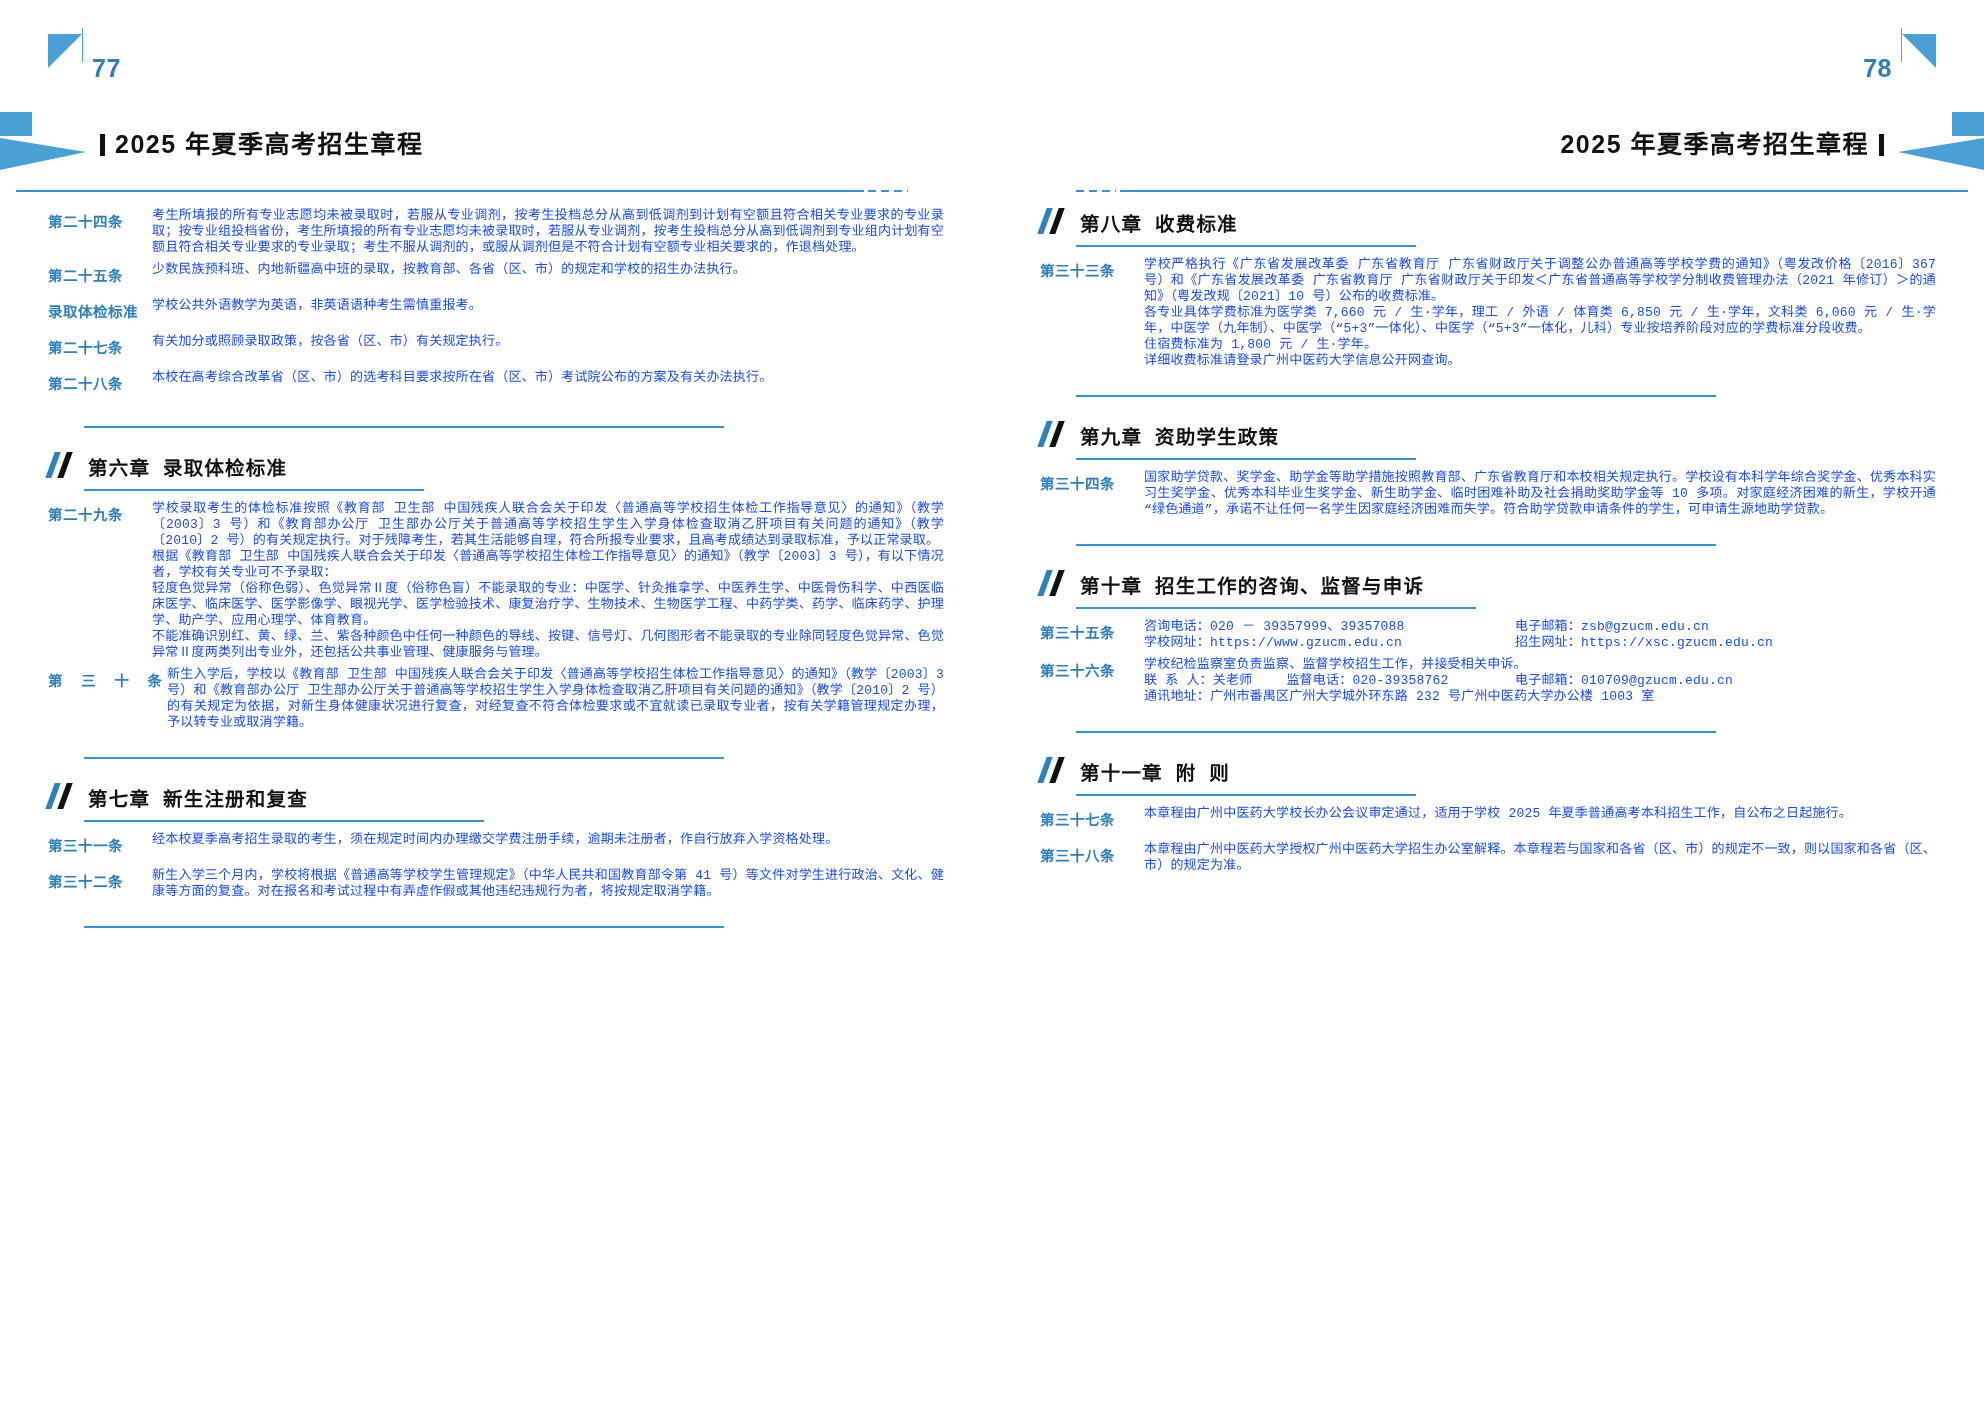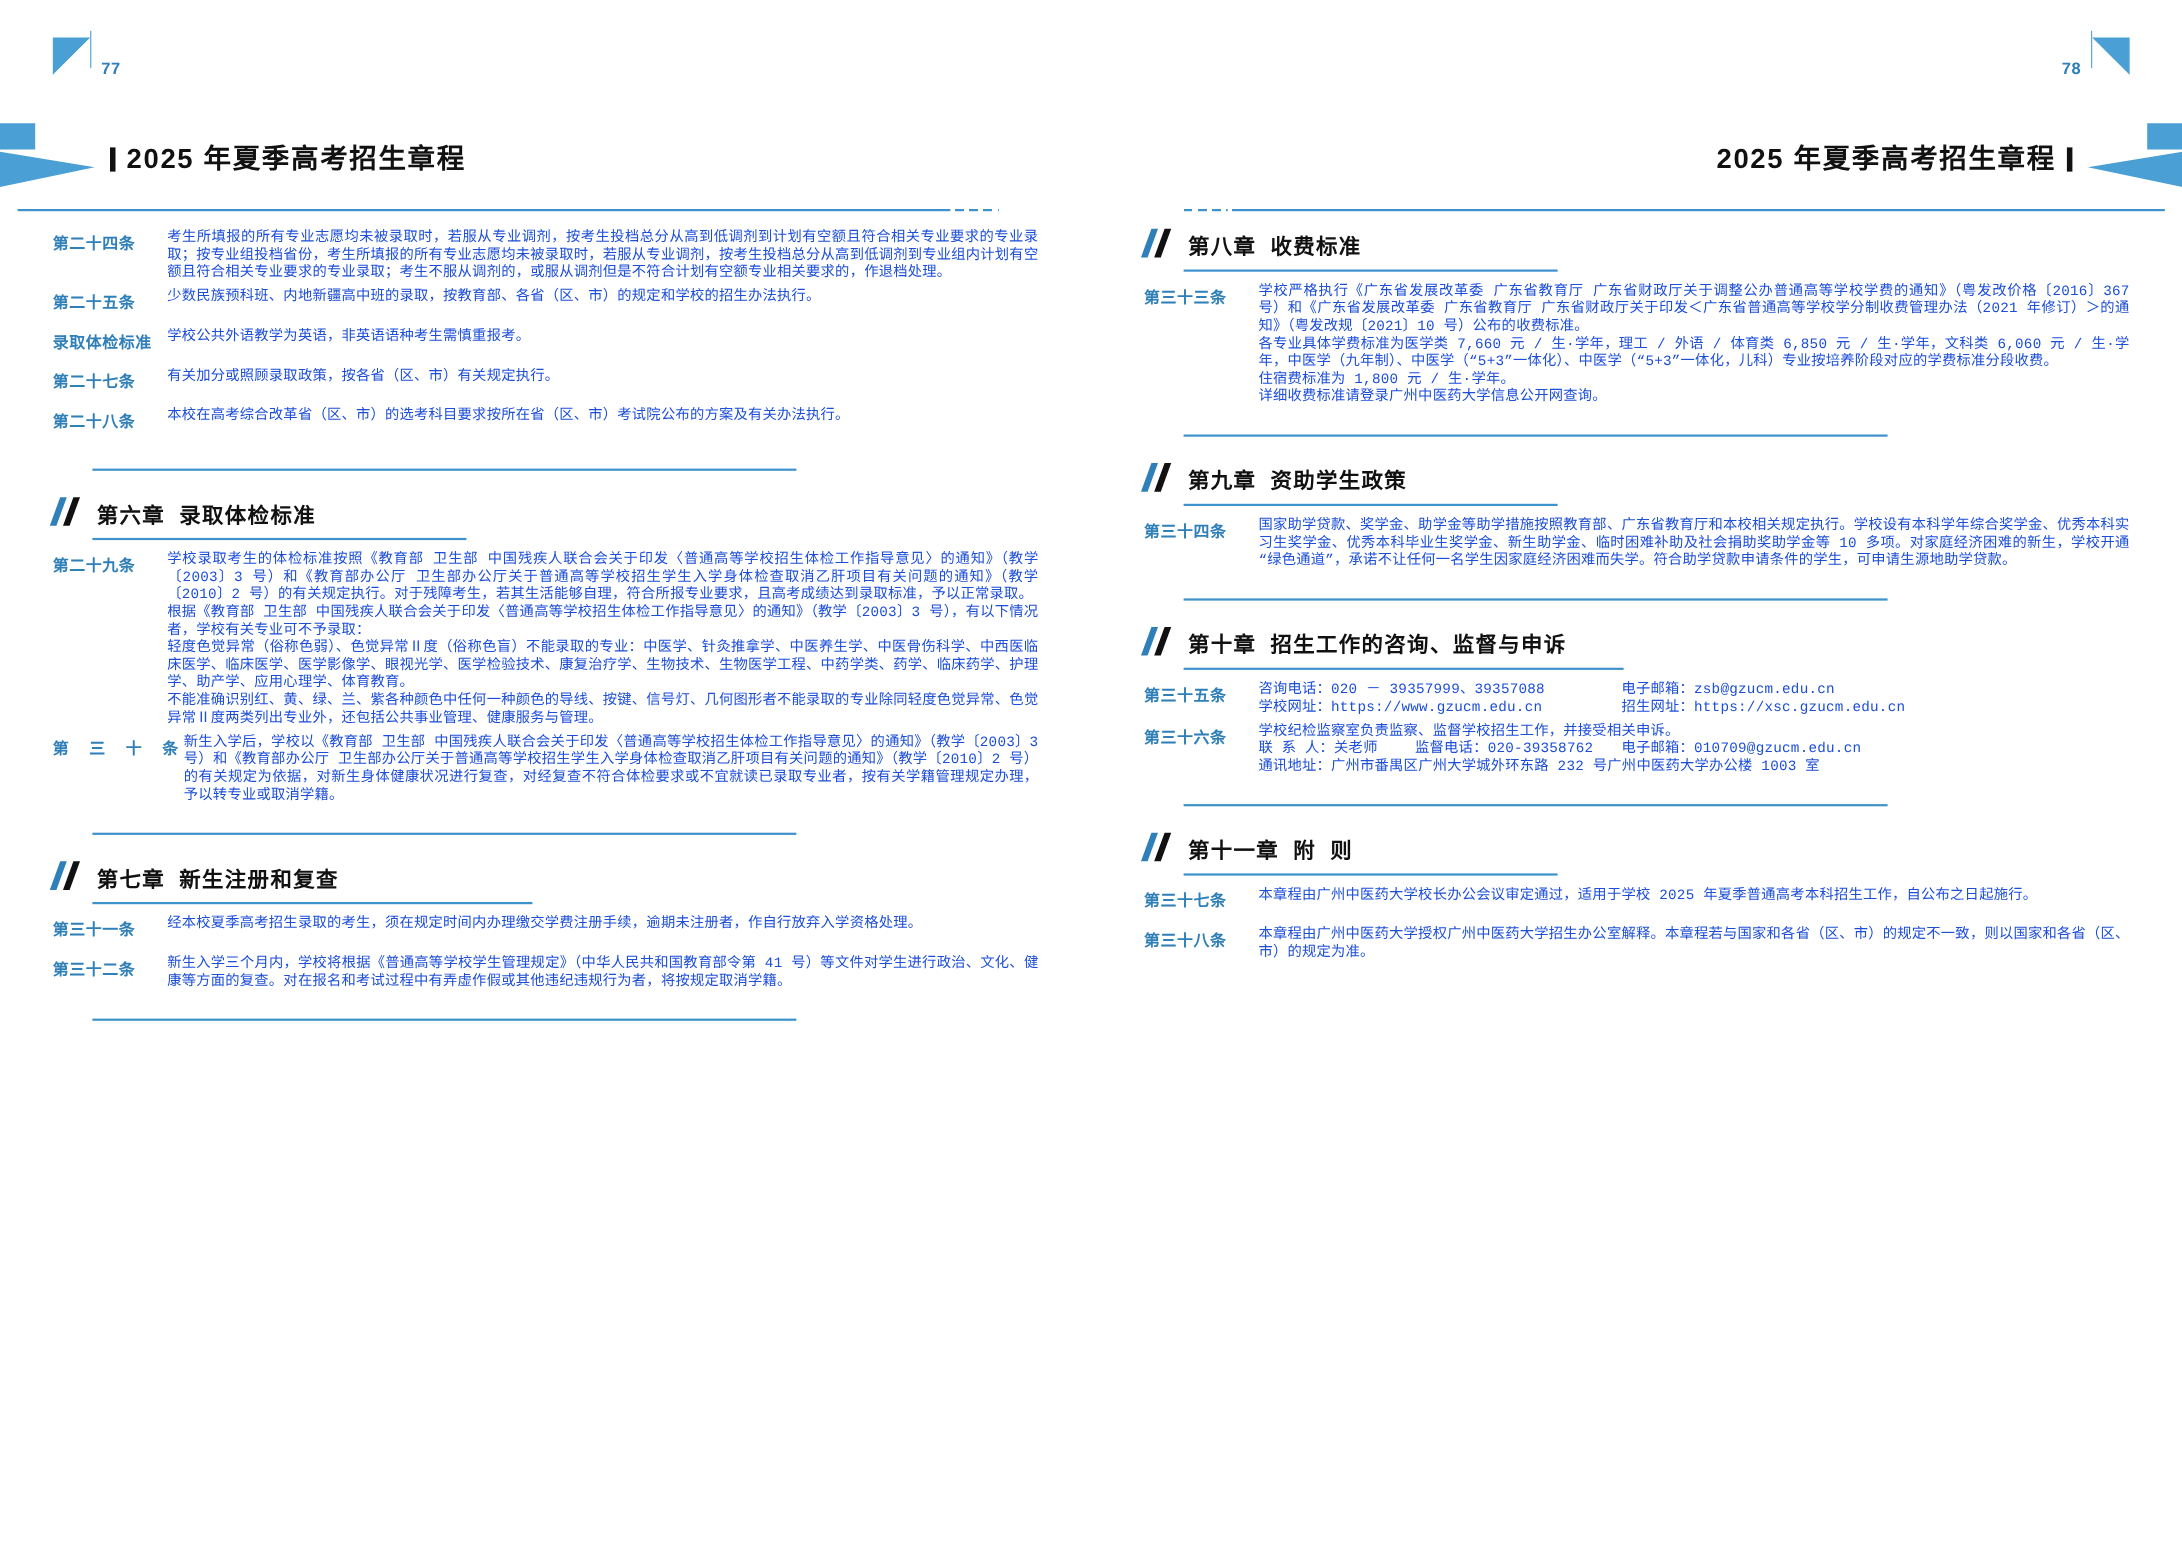--- a/index.html
+++ b/index.html
@@ -49,21 +49,21 @@
   .folio-left-rule {
     position: absolute;
     left: 82px;
     top: 0px;
     width: 1px;
     height: 34px;
     background: #4a9fd5;
   }
   .folio-num {
     position: absolute;
-    font-size: 15px;
+    font-size: 25px;
     font-weight: bold;
     color: #2f7fb8;
     letter-spacing: 0.5px;
   }
   .folio-num.left { left: 92px; top: 26px; }
   .folio-num.right { right: 92px; top: 26px; }
   .folio-right-wedge {
     right: 48px;
     top: 6px;
     border-top: 0 solid transparent;
@@ -233,20 +233,21 @@
 
   .divider-rule {
     height: 2px;
     background: #3d92cc;
     margin: 26px 0 0 36px;
     width: 640px;
   }
 
   .two-col-line {
     display: flex;
+    gap: 41px;
   }
   .two-col-line .c1 { flex: 0 0 330px; }
   .two-col-line .c2 { flex: 1 1 auto; }
 
   .nowrap { white-space: nowrap; }
 </style>
 </head>
 <body>
 
 <div class="spread">

